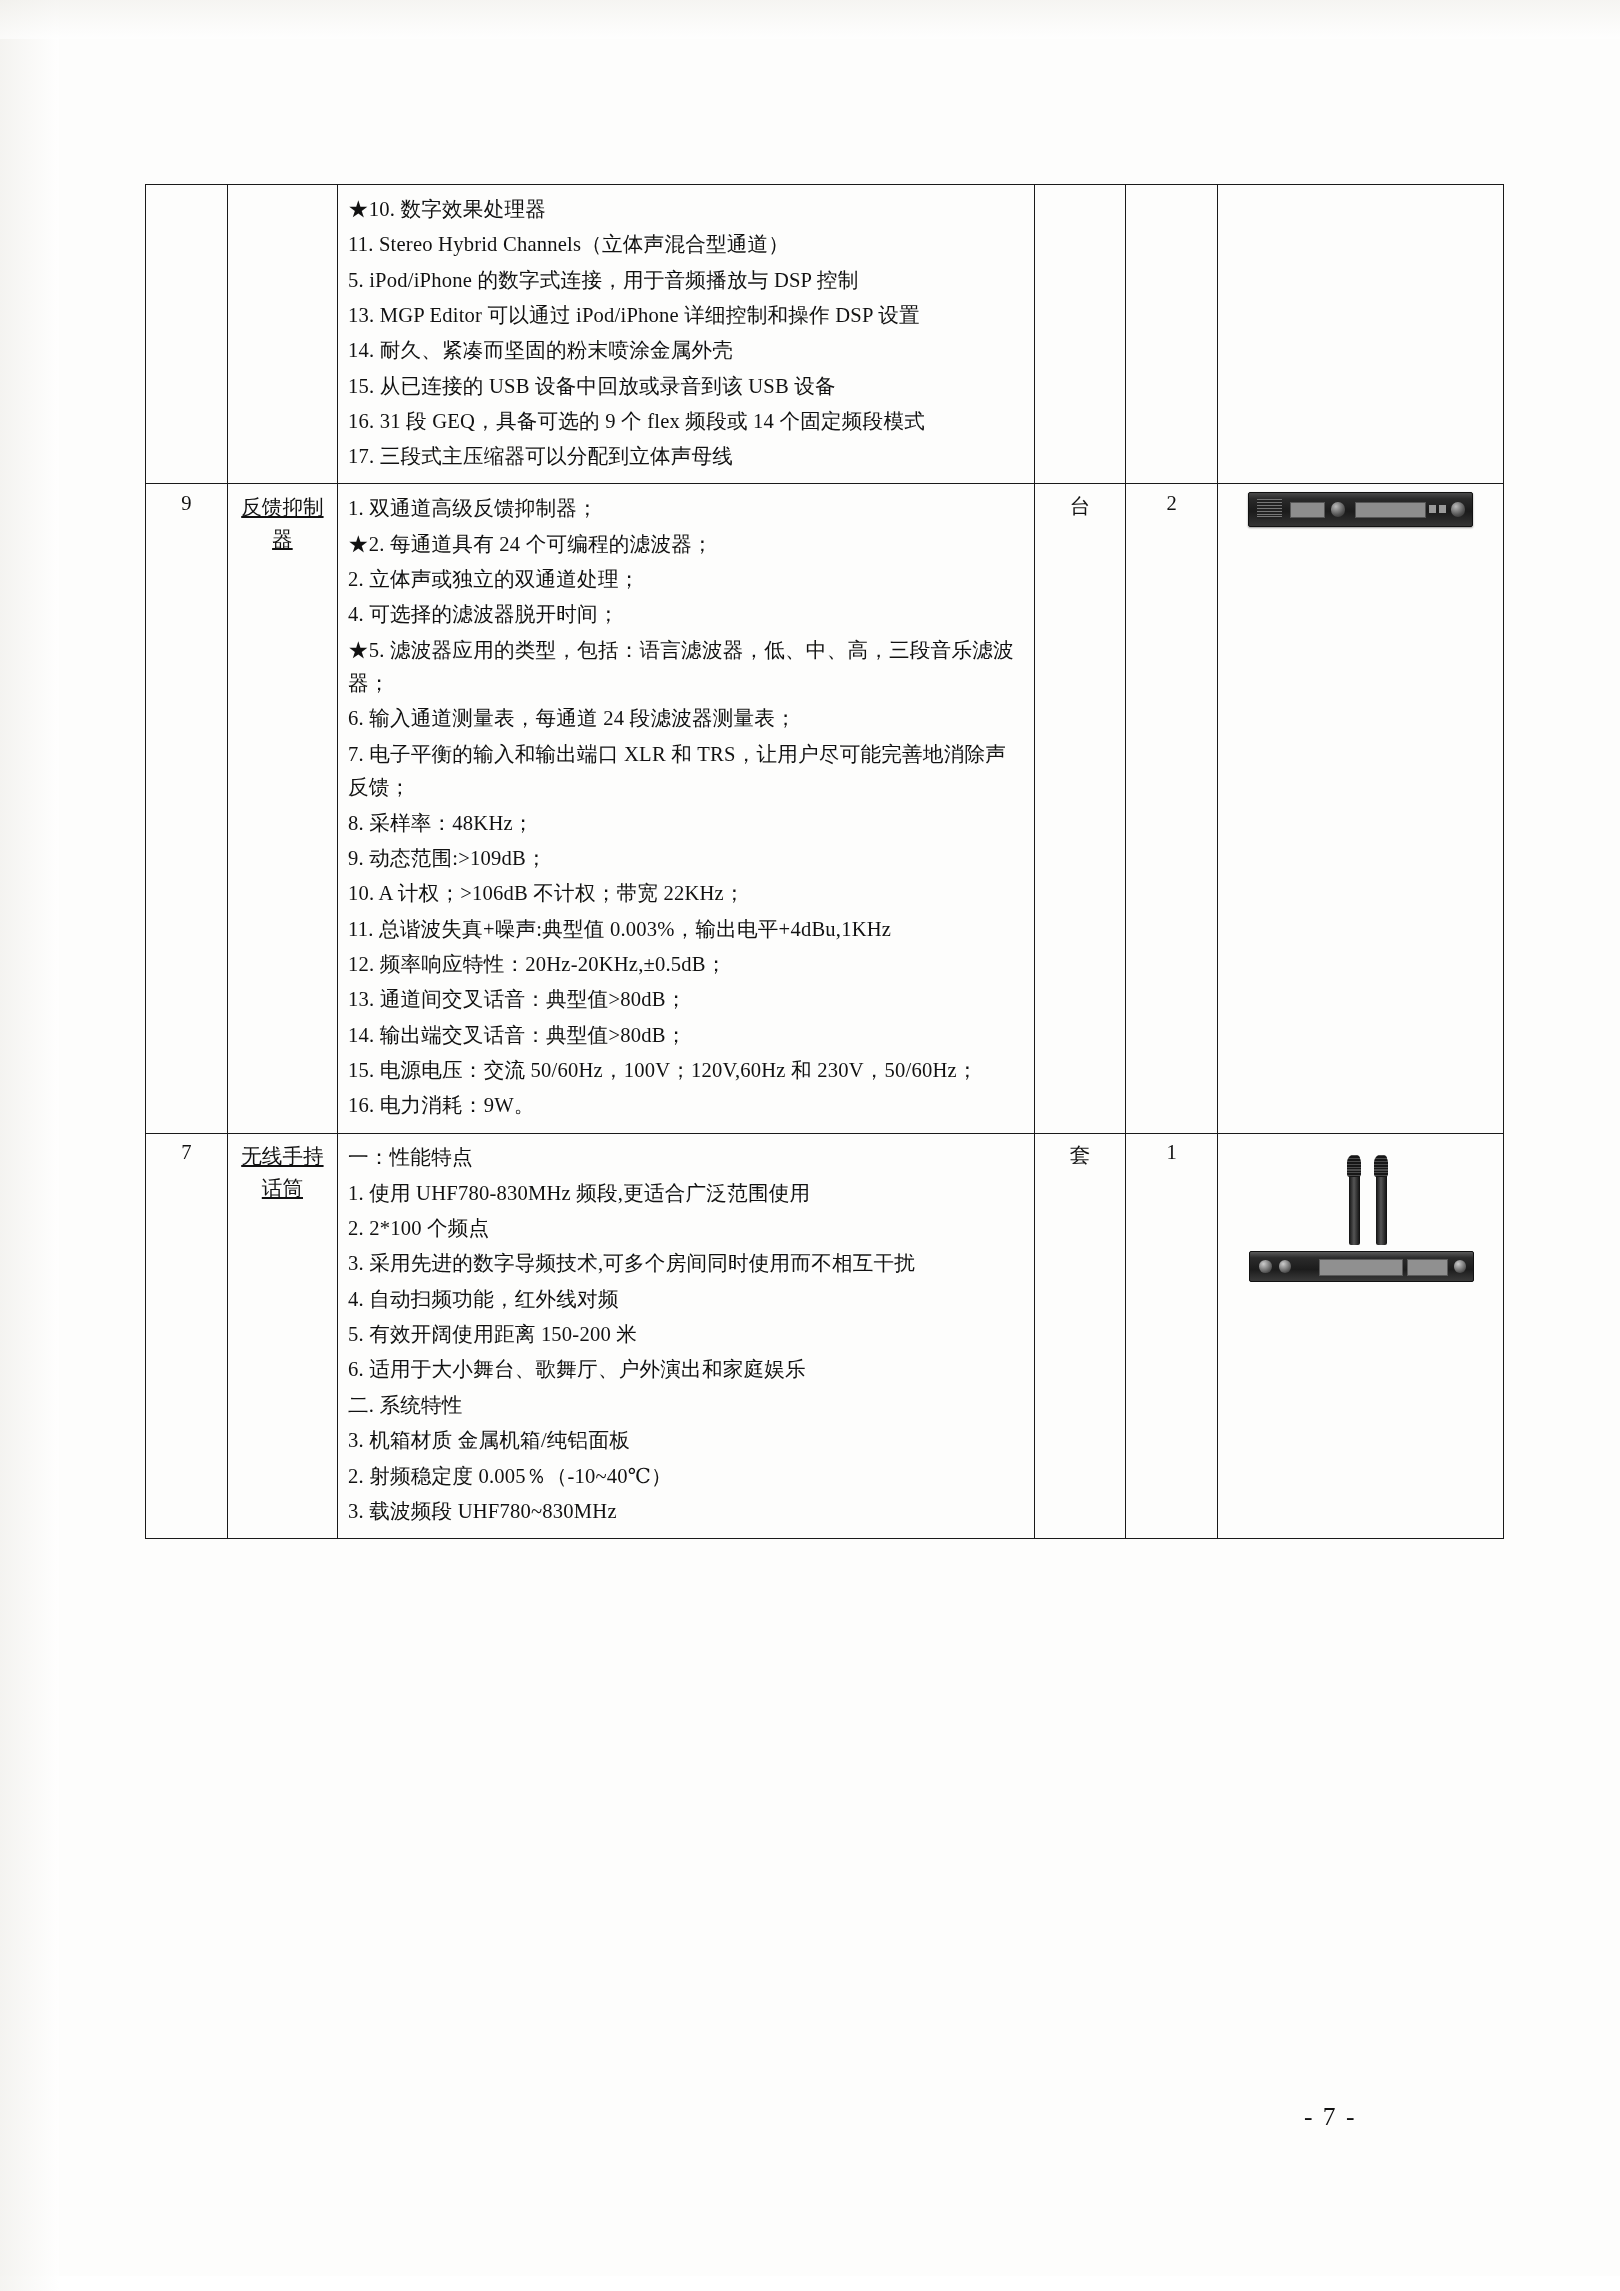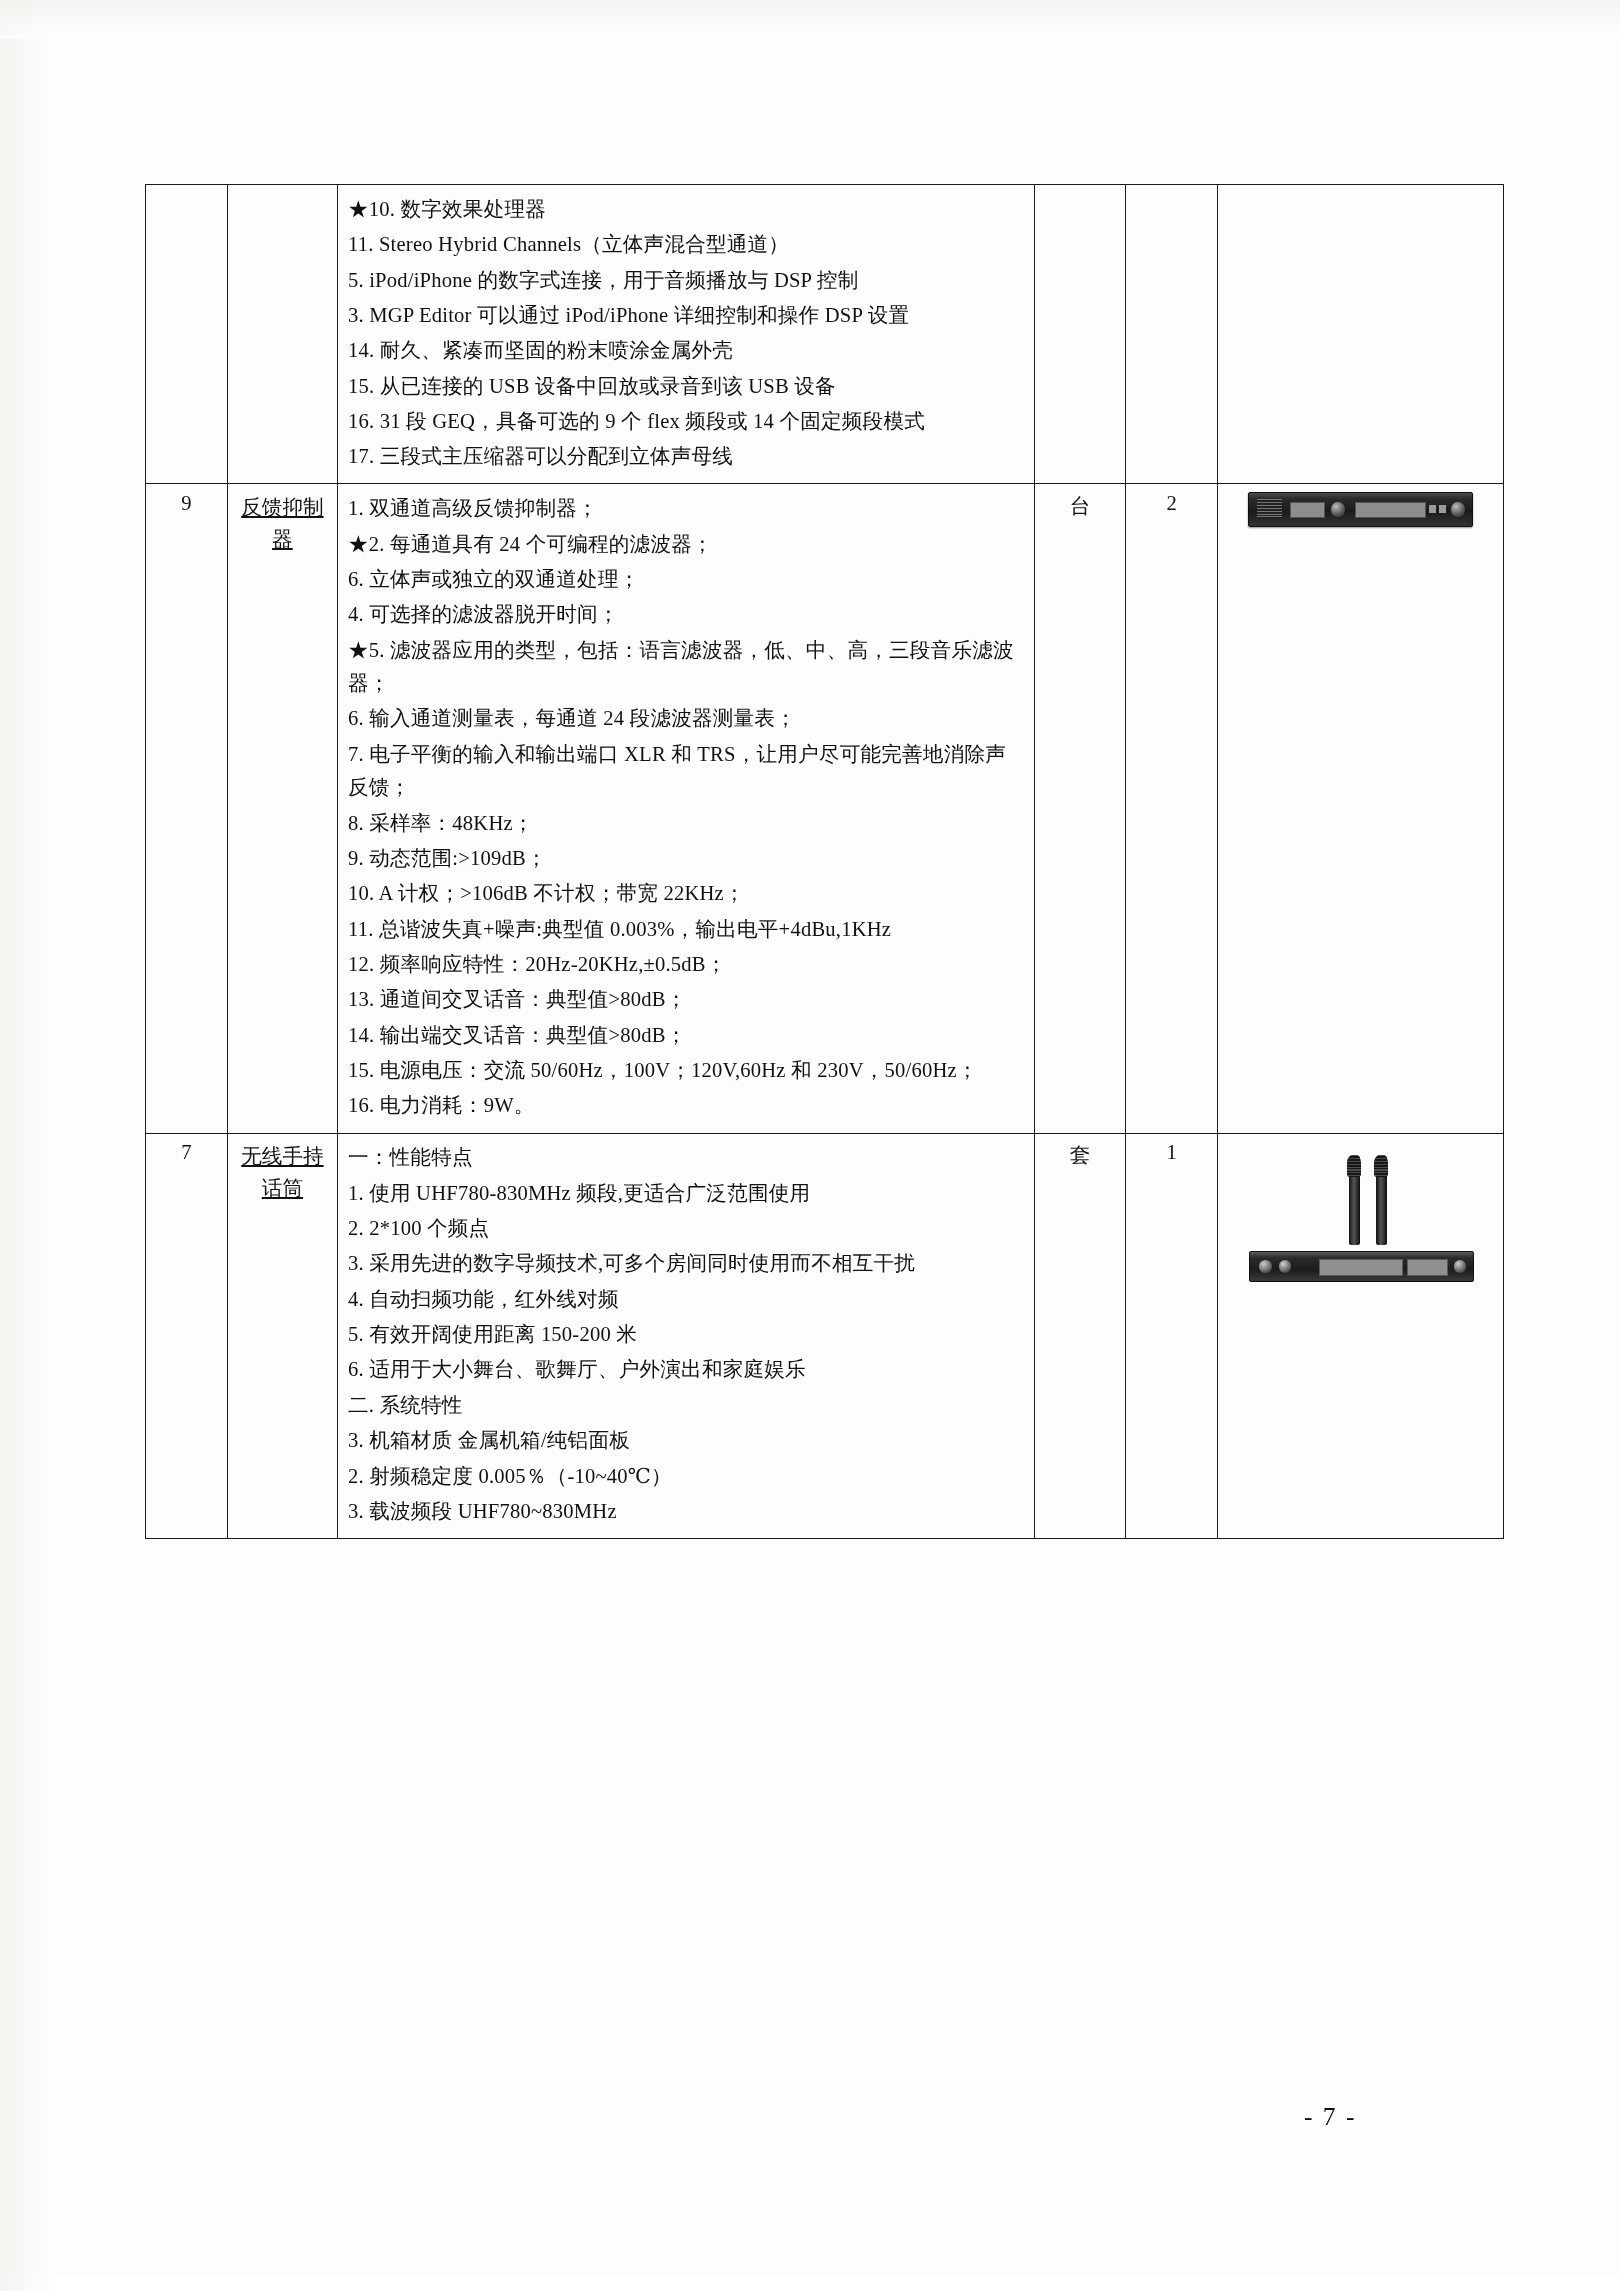--- a/index.html
+++ b/index.html
@@ -199,40 +199,40 @@
 
       <tr>
         <td class="col-no"></td>
         <td class="col-name">
           <span class="vert-label"></span>
         </td>
         <td class="col-spec">
           <p class="spec-line">★10. 数字效果处理器</p>
           <p class="spec-line">11. Stereo Hybrid Channels（立体声混合型通道）</p>
           <p class="spec-line">5. iPod/iPhone 的数字式连接，用于音频播放与 DSP 控制</p>
-          <p class="spec-line">3. MGP Editor 可以通过 iPod/iPhone 详细控制和操作 DSP 设置</p>
+          <p class="spec-line">13. MGP Editor 可以通过 iPod/iPhone 详细控制和操作 DSP 设置</p>
           <p class="spec-line">14. 耐久、紧凑而坚固的粉末喷涂金属外壳</p>
           <p class="spec-line">15. 从已连接的 USB 设备中回放或录音到该 USB 设备</p>
           <p class="spec-line">16. 31 段 GEQ，具备可选的 9 个 flex 频段或 14 个固定频段模式</p>
           <p class="spec-line">17. 三段式主压缩器可以分配到立体声母线</p>
         </td>
         <td class="col-unit"></td>
         <td class="col-qty"></td>
         <td class="col-img"></td>
       </tr>
 
       <tr>
         <td class="col-no">9</td>
         <td class="col-name">
           <span class="vert-label">反馈抑制器</span>
         </td>
         <td class="col-spec">
           <p class="spec-line">1. 双通道高级反馈抑制器；</p>
           <p class="spec-line">★2. 每通道具有 24 个可编程的滤波器；</p>
-          <p class="spec-line">6. 立体声或独立的双通道处理；</p>
+          <p class="spec-line">2. 立体声或独立的双通道处理；</p>
           <p class="spec-line">4. 可选择的滤波器脱开时间；</p>
           <p class="spec-line">★5. 滤波器应用的类型，包括：语言滤波器，低、中、高，三段音乐滤波器；</p>
           <p class="spec-line">6. 输入通道测量表，每通道 24 段滤波器测量表；</p>
           <p class="spec-line">7. 电子平衡的输入和输出端口 XLR 和 TRS，让用户尽可能完善地消除声反馈；</p>
           <p class="spec-line">8. 采样率：48KHz；</p>
           <p class="spec-line">9. 动态范围:&gt;109dB；</p>
           <p class="spec-line">10. A 计权；&gt;106dB 不计权；带宽 22KHz；</p>
           <p class="spec-line">11. 总谐波失真+噪声:典型值 0.003%，输出电平+4dBu,1KHz</p>
           <p class="spec-line">12. 频率响应特性：20Hz-20KHz,±0.5dB；</p>
           <p class="spec-line">13. 通道间交叉话音：典型值&gt;80dB；</p>

